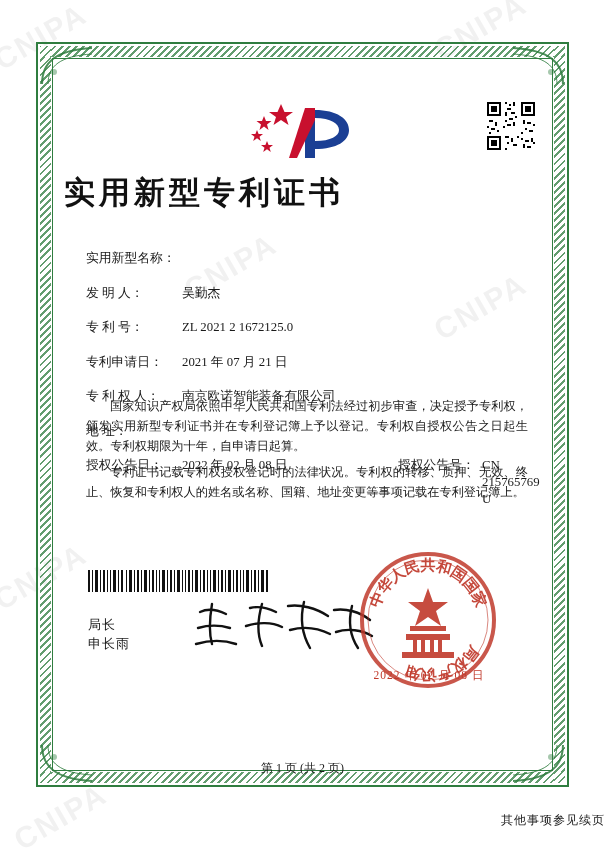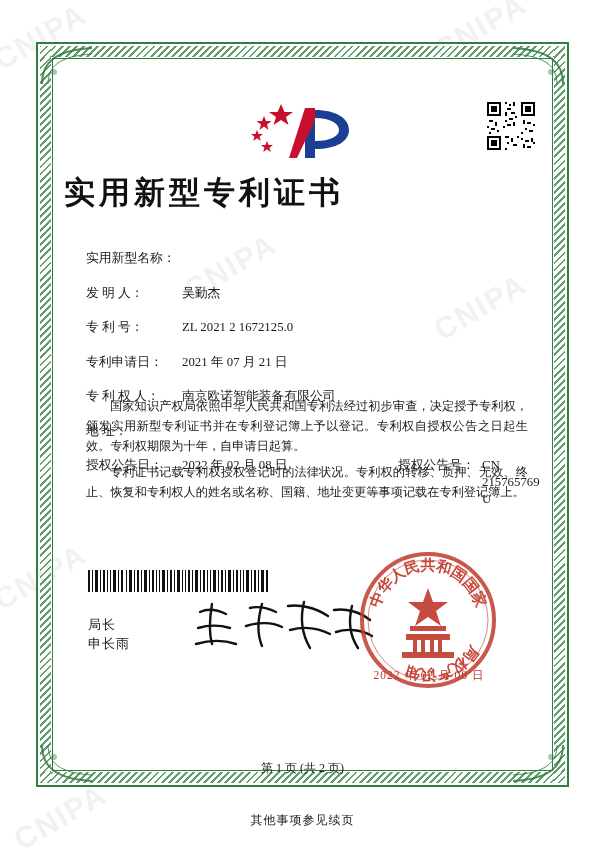--- a/index.html
+++ b/index.html
@@ -210,21 +210,21 @@
     top: 658px;
     text-align: center;
     font-size: 12px;
     margin-top: 32px;
   }
 
   .footer-note {
     position: absolute;
     left: 0; right: 0;
     top: 812px;
-    text-align: center;
+    text-align: right;
     font-size: 12px;
     letter-spacing: 1px;
   }
 </style>
 </head>
 <body>
 
 <div class="page">
 
   <div class="wm" style="left:-10px; top:20px;">CNIPA</div>

